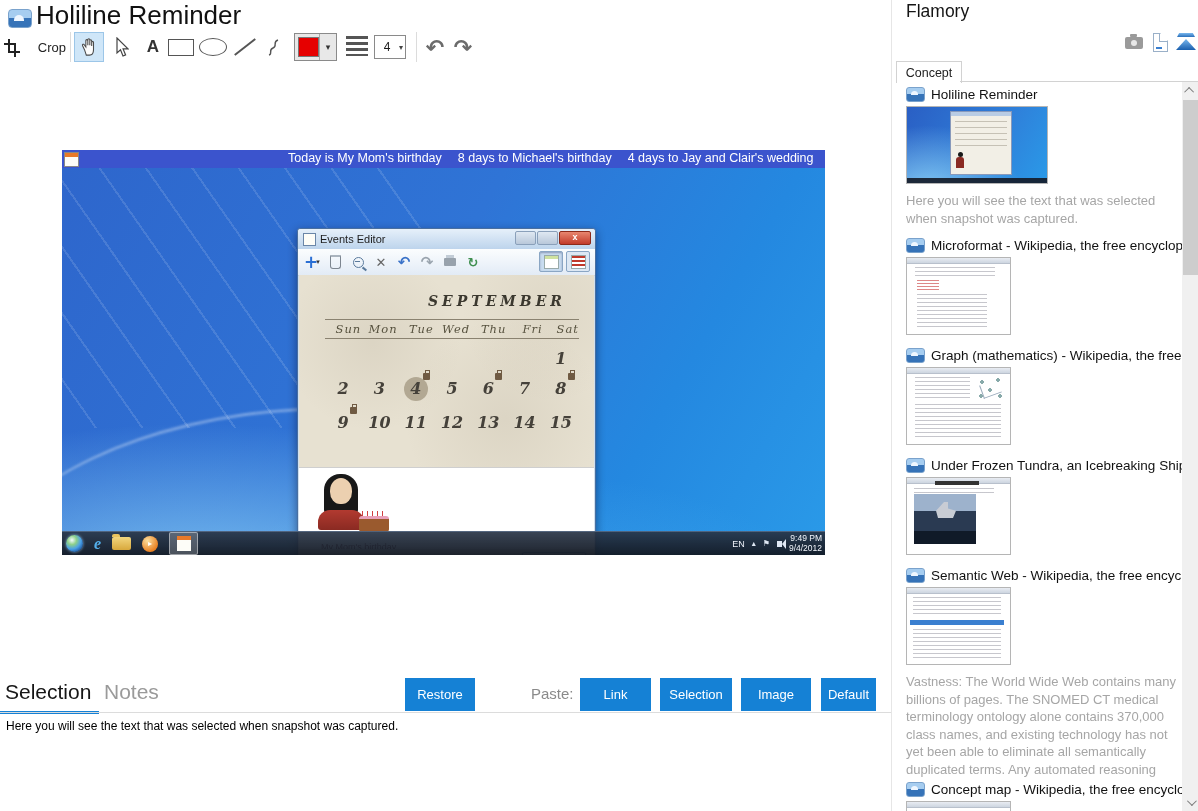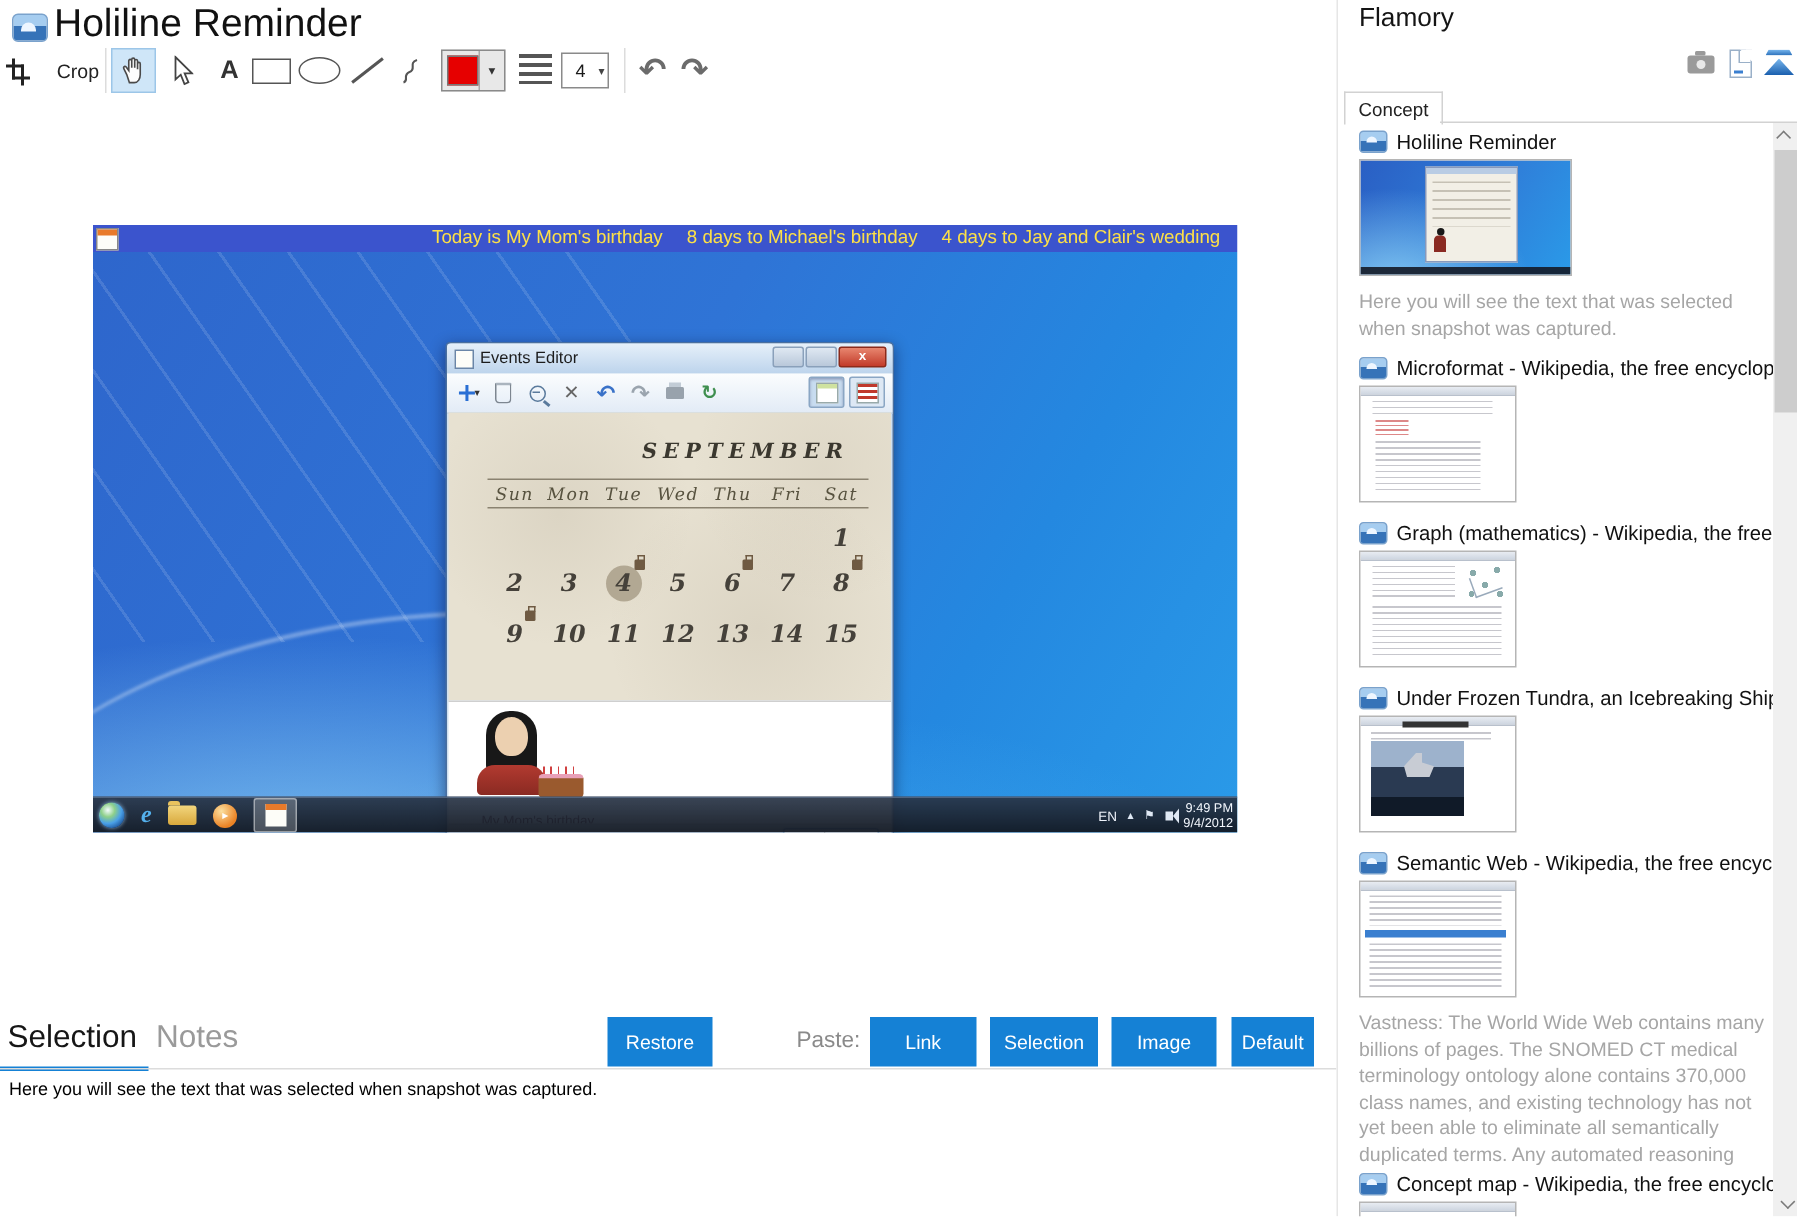--- a/index.html
+++ b/index.html
@@ -41,21 +41,21 @@
   .size-dd .v{flex:1;text-align:center;}
   .size-dd .c{font-size:8px;color:#444;padding-right:2px;}
   .uglyph{font-family:"DejaVu Sans",sans-serif;font-size:22px;font-weight:bold;color:#6b6b6b;}
 
   
   #shot{position:absolute;left:62px;top:150px;width:763px;height:428px;overflow:hidden;}
   .ticker{position:absolute;left:0;top:0;width:100%;height:18px;background:#3b54cd;}
   .ticker-ico{position:absolute;left:2px;top:2px;width:13px;height:13px;background:#fdfdf8;border:1px solid #888;}
   .ticker-ico::before{content:"";position:absolute;left:0;top:0;right:0;height:4px;background:#e87a2a;}
   .ticker-text{position:absolute;left:226px;top:1px;display:flex;gap:16px;white-space:nowrap;
-     font-size:12.5px;color:#fde047;justify-content:center;}
+     font-size:12.5px;color:#ffffff;justify-content:center;}
   .desktop{position:absolute;left:0;top:18px;width:100%;height:387px;overflow:hidden;
      background:
        radial-gradient(ellipse 90% 70% at 18% 108%, rgba(150,220,250,.75), transparent 60%),
        radial-gradient(ellipse 70% 60% at 60% 115%, rgba(80,180,240,.5), transparent 60%),
        linear-gradient(120deg,#2e66cc 0%,#2f74d6 45%,#2488e0 75%,#2a9ae8 100%);}
   .streaks{position:absolute;left:-60px;top:-40px;width:420px;height:300px;opacity:.25;
      background:repeating-linear-gradient(55deg,rgba(255,255,255,.5) 0 2px,transparent 2px 38px);
      transform:rotate(0deg);}
   .swirl{position:absolute;left:-80px;bottom:-120px;width:560px;height:260px;border-radius:50%;
      border-top:3px solid rgba(255,255,255,.35);transform:rotate(-8deg);filter:blur(1px);}
@@ -98,21 +98,21 @@
   .parch{position:absolute;left:1px;top:46px;width:295px;height:192px;overflow:hidden;
      background:
       radial-gradient(circle at 25% 35%, rgba(120,105,80,.10), transparent 35%),
       radial-gradient(circle at 70% 75%, rgba(120,105,80,.10), transparent 40%),
       radial-gradient(circle at 85% 20%, rgba(120,105,80,.08), transparent 30%),
       #e7e1d1;}
   .script{font-family:"DejaVu Serif",serif;font-style:italic;color:#45413a;}
   .month{position:absolute;right:28px;top:18px;font-size:14px;letter-spacing:4px;color:#3b382f;font-weight:bold;}
   .cal-head{position:absolute;left:26px;top:44px;width:254px;display:flex;
      border-top:1px solid #8a8270;border-bottom:1px solid #8a8270;padding:2px 0;}
-  .cal-head span{flex:1;text-align:center;font-size:11.5px;letter-spacing:1px;color:#57523f;}
+  .cal-head span{flex:1;text-align:right;font-size:11.5px;letter-spacing:1px;color:#57523f;}
   .cal-row{position:absolute;left:26px;width:254px;display:flex;}
   .cal-cell{flex:1;text-align:center;position:relative;font-size:16px;}
   .num{display:inline-block;min-width:24px;height:24px;line-height:24px;}
   .num.sel{background:#b2a893;border-radius:50%;}
   .gift{position:absolute;top:-4px;right:4px;width:7px;height:7px;background:#6f5a42;border-radius:1px;}
   .gift::before{content:"";position:absolute;left:2px;top:-3px;width:3px;height:3px;border:1px solid #6f5a42;border-bottom:none;}
 
   .epanel{position:absolute;left:1px;top:238px;width:295px;height:82px;background:#fff;border-top:1px solid #cfcfcf;}
   .avatar{position:absolute;left:16px;top:6px;width:58px;height:56px;}
   .hair{position:absolute;left:9px;top:0;width:34px;height:46px;background:#181818;border-radius:16px 16px 10px 10px;}

